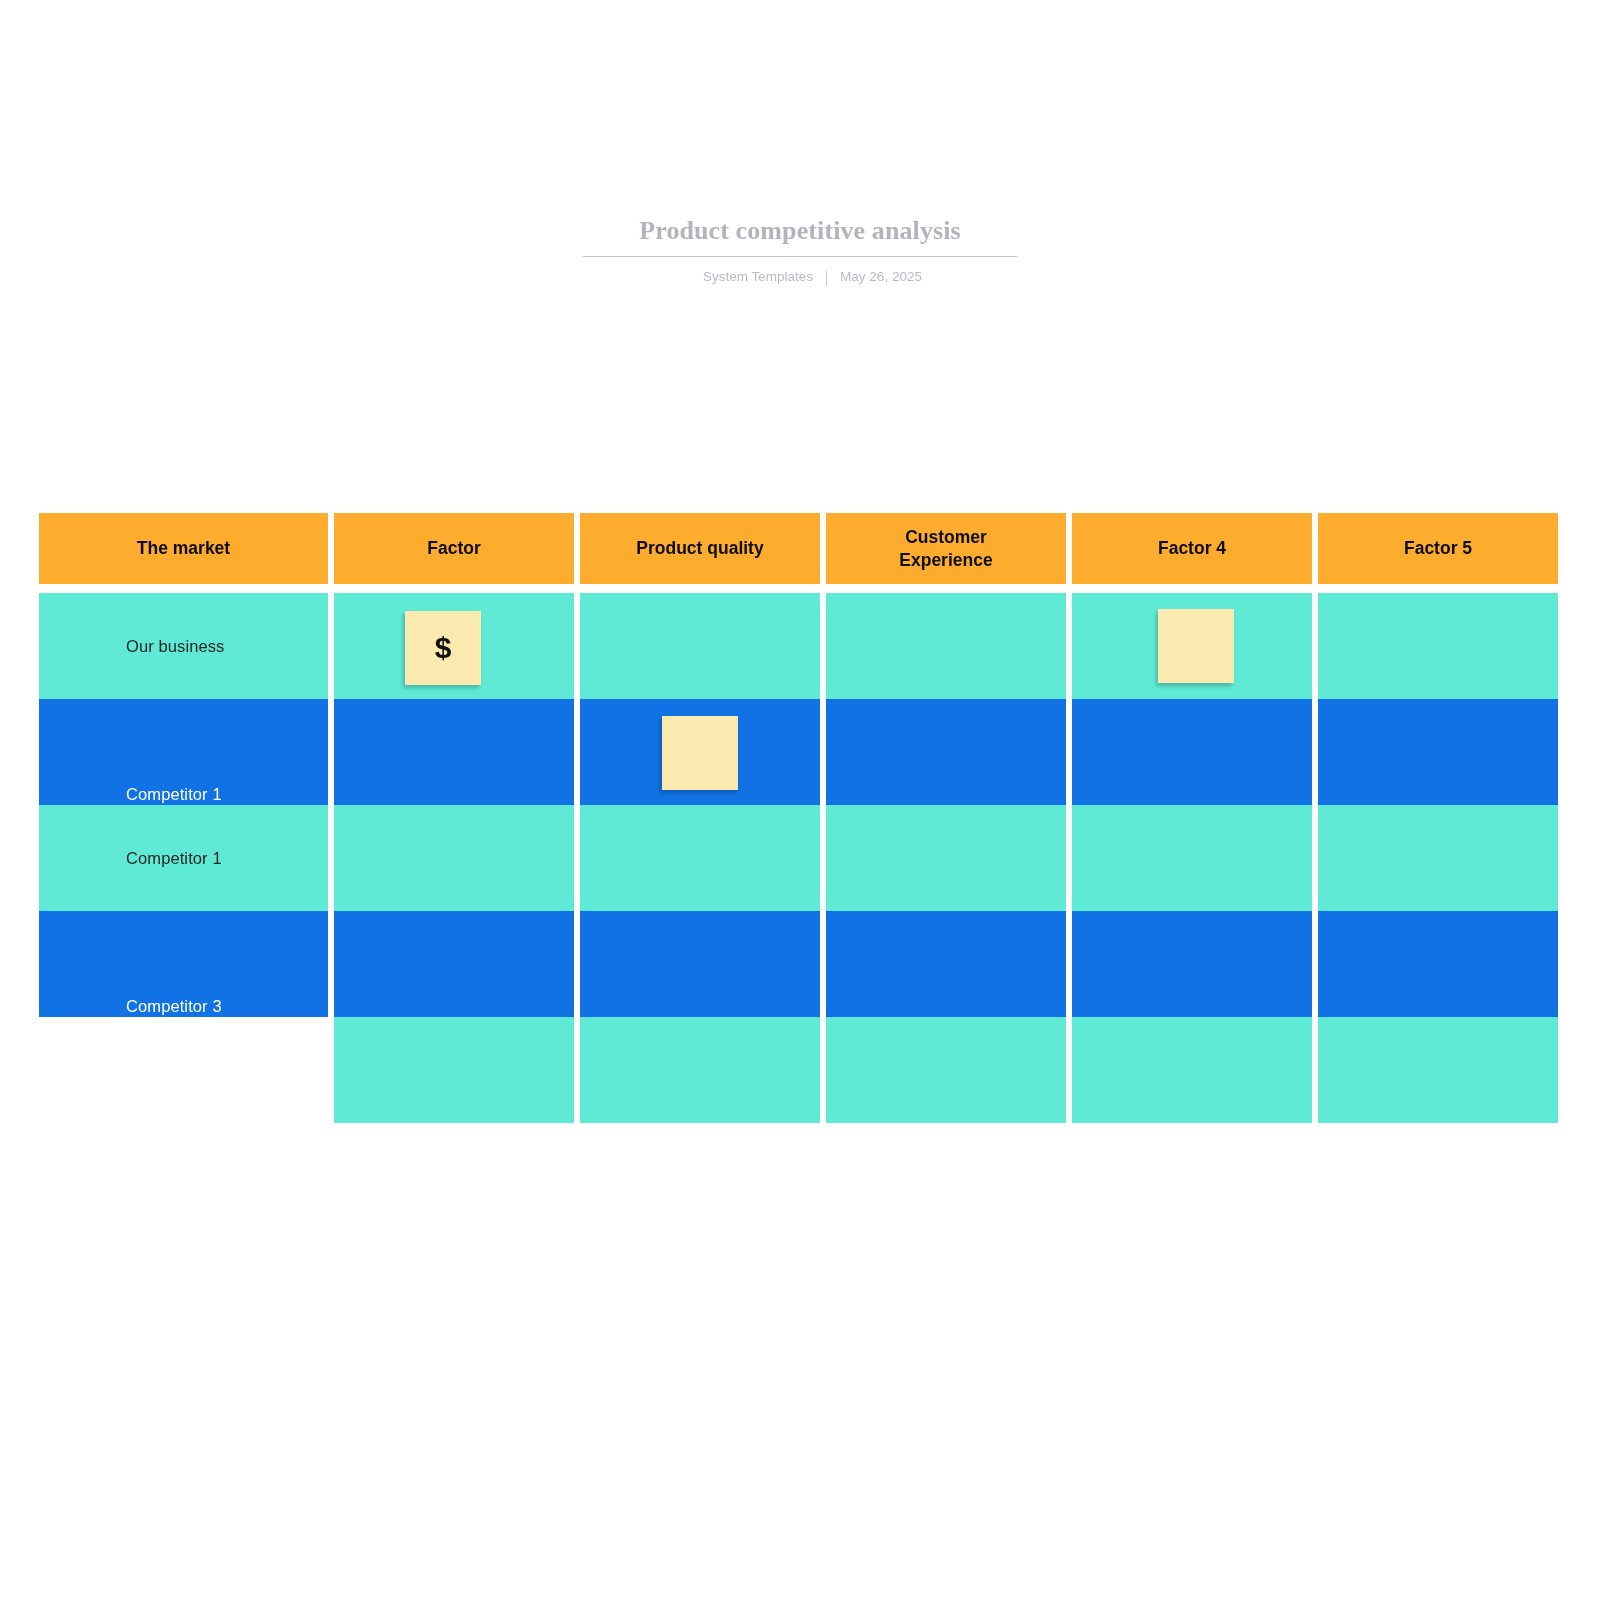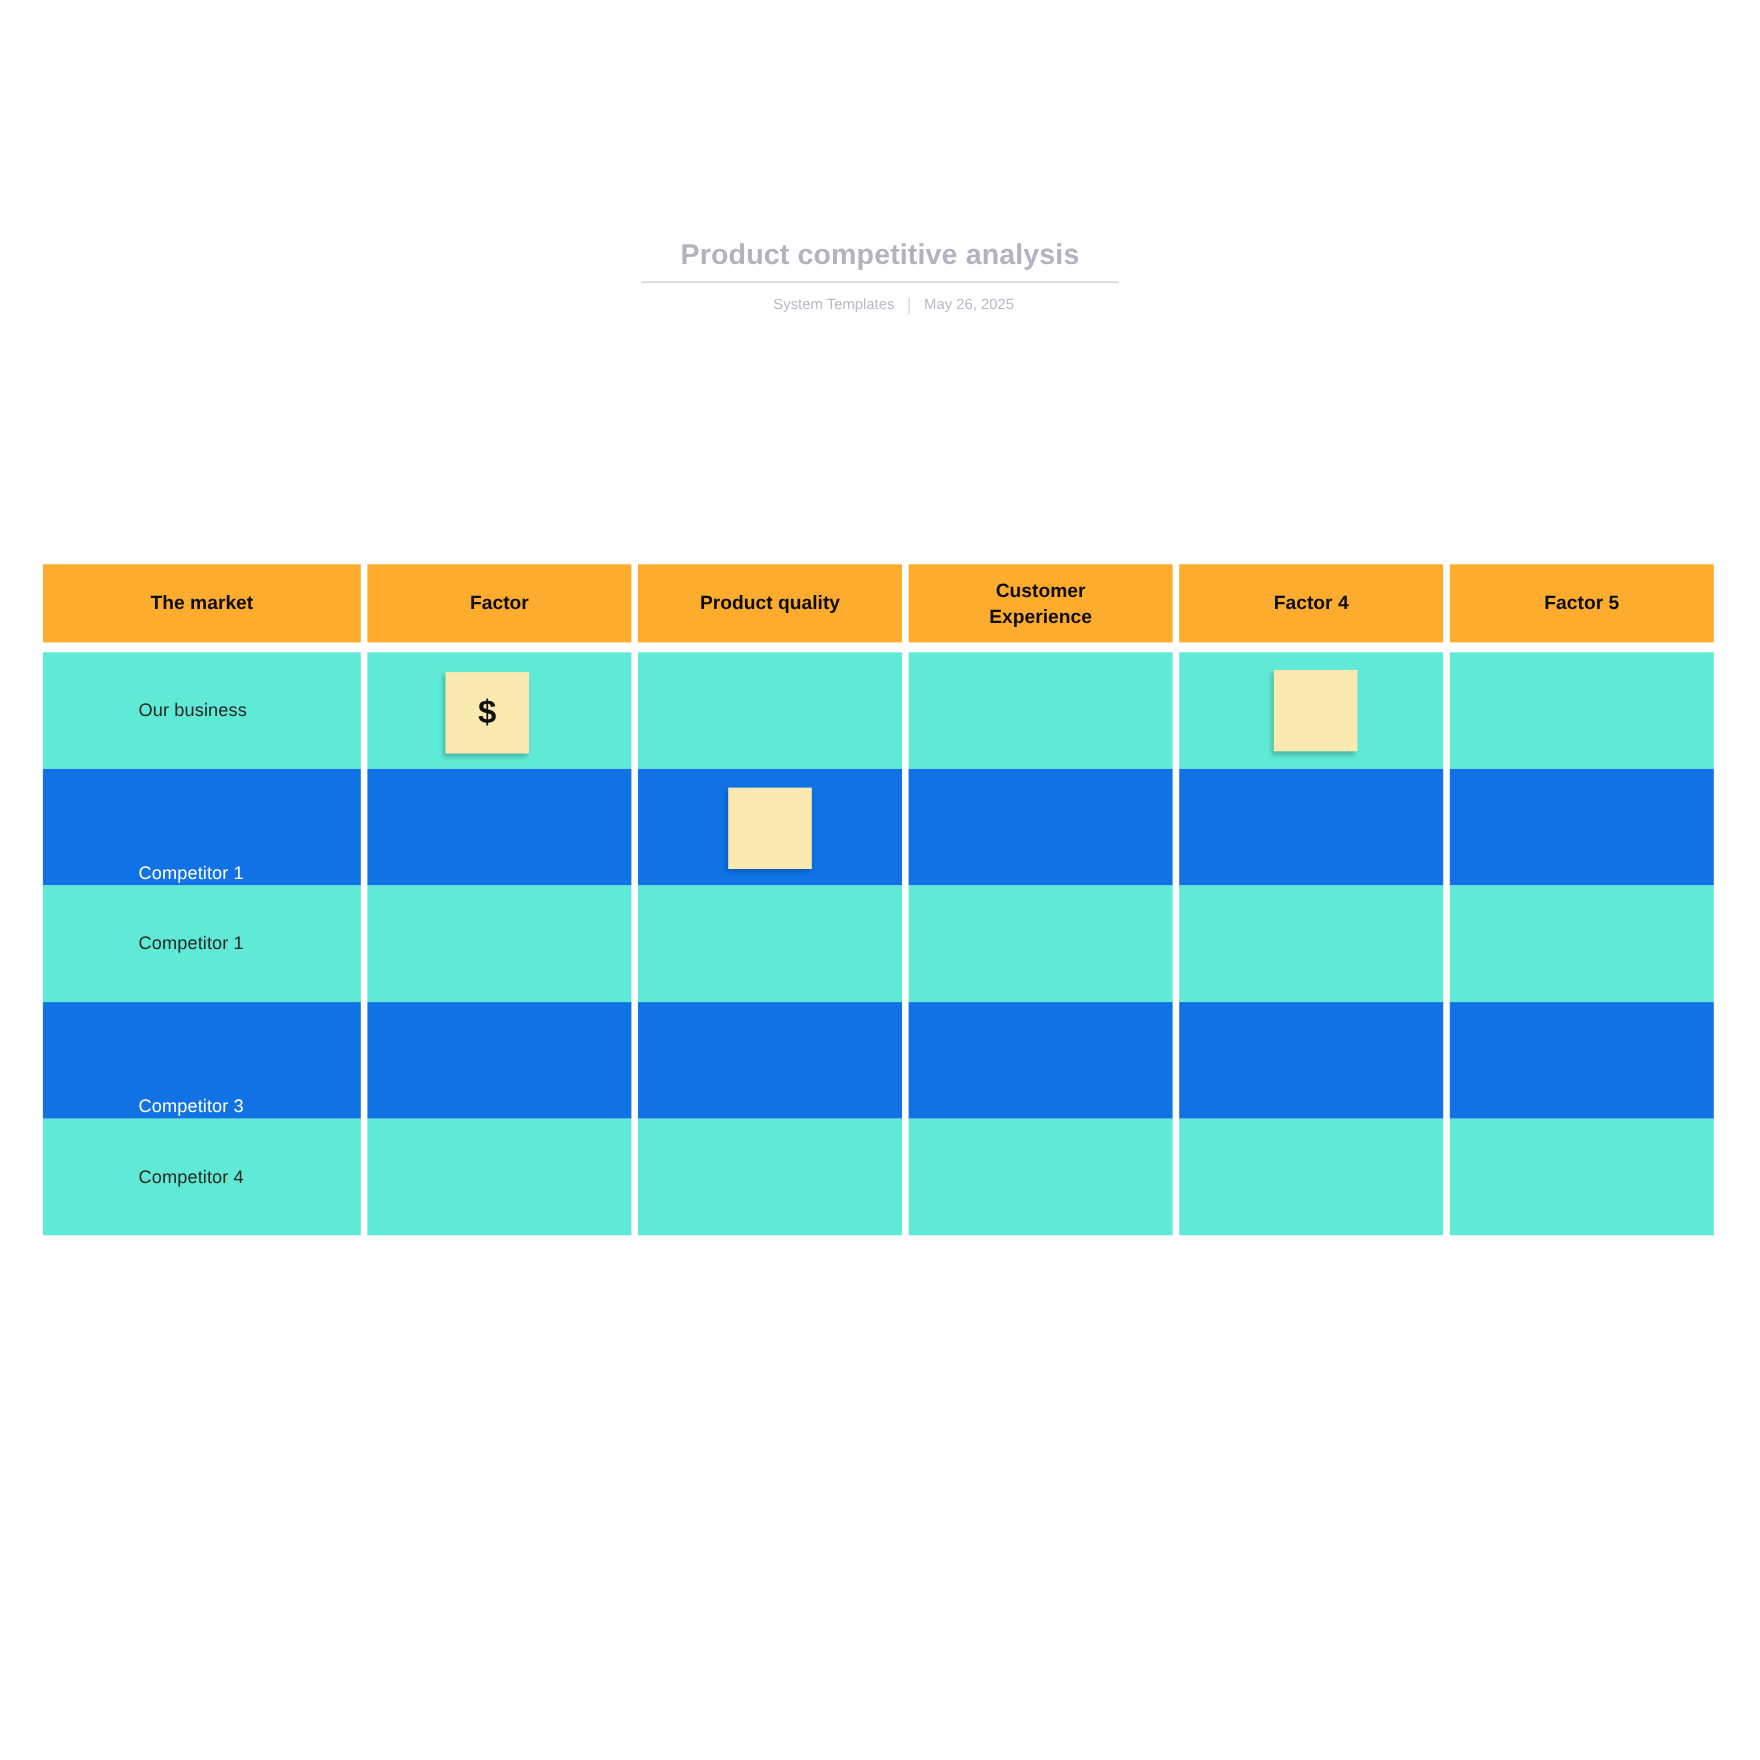--- a/index.html
+++ b/index.html
@@ -27,20 +27,21 @@
   }
   .doc-title {
     font-size: 26px;
     font-weight: bold;
     color: #b0b4bd;
     letter-spacing: 0.1px;
     line-height: 34px;
     margin: 0;
     display: inline-block;
     padding: 0 12px 8px 12px;
+    font-family: Liberation Serif, serif;
   }
   .title-rule {
     width: 434px;
     height: 1px;
     background: #c2c6cf;
     margin: 0 auto 0 auto;
   }
   .doc-submeta {
     margin-top: 11px;
     font-size: 13.5px;
@@ -170,23 +171,20 @@
         </div>
         <div class="cell dark">
           <span class="row-label on-dark">Competitor 1</span>
         </div>
         <div class="cell light">
           <span class="row-label on-light">Competitor 1</span>
         </div>
         <div class="cell dark">
           <span class="row-label on-dark">Competitor 3</span>
         </div>
-        <div class="cell light">
-          <span class="row-label on-light">Competitor 4</span>
-        </div>
       </div>
       <div class="col">
         <div class="cell light">
           <div class="sticky pos-price">$</div>
         </div>
         <div class="cell dark"></div>
         <div class="cell light"></div>
         <div class="cell dark"></div>
         <div class="cell light"></div>
       </div>

